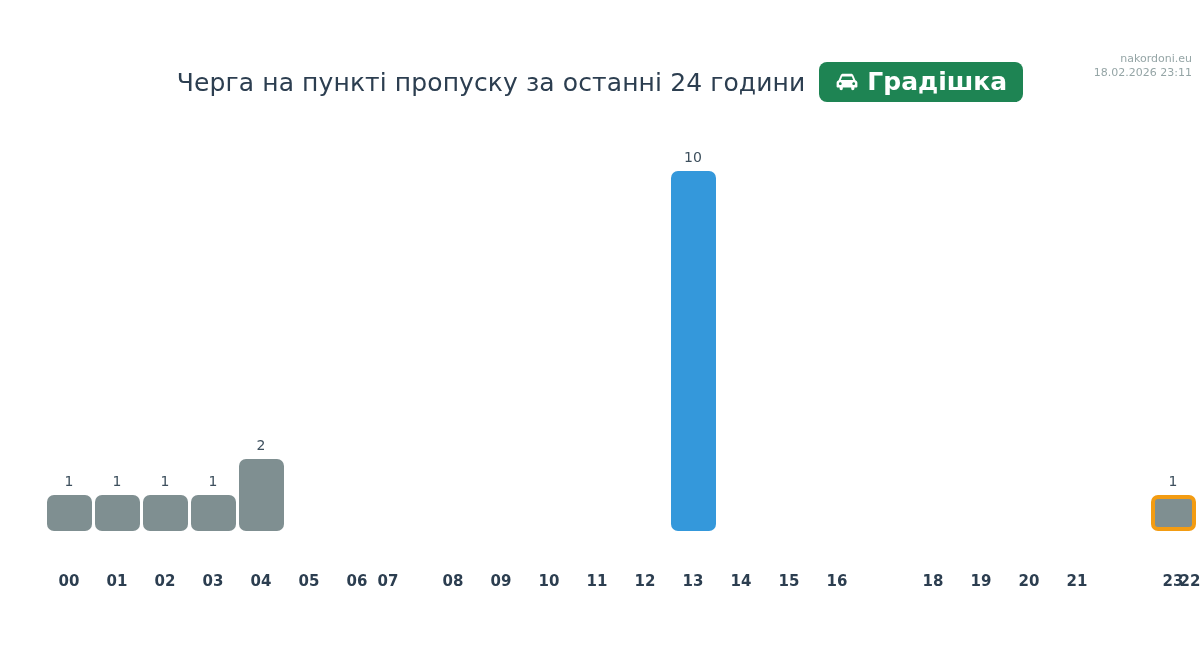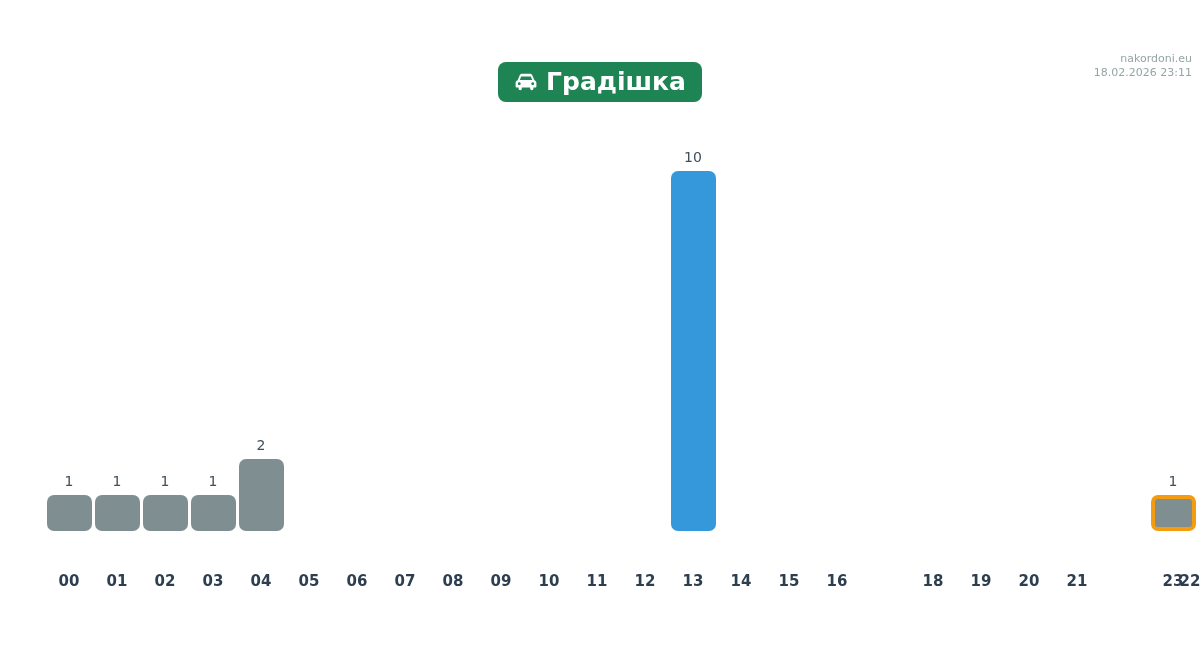--- a/index.html
+++ b/index.html
@@ -118,20 +118,21 @@
 </style>
 </head>
 <body>
 
 <div id="watermark">
   <span class="wm-site">nakordoni.eu</span>
   <span class="wm-time">18.02.2026 23:11</span>
 </div>
 
 <div id="title-row">
+  <span id="chart-title">Черга на пункті пропуску за останні 24 години</span>
   <span id="location-badge">
     <span class="badge-icon">
       <svg width="26" height="22" viewBox="0 0 26 22" aria-hidden="true">
         <path d="M4.6 9.2 L6.6 4.4 C7.0 3.4 7.9 2.8 9.0 2.8 L17.0 2.8 C18.1 2.8 19.0 3.4 19.4 4.4 L21.4 9.2 C22.6 9.6 23.4 10.7 23.4 12.0 L23.4 15.4 C23.4 16.1 22.9 16.6 22.2 16.6 L20.4 16.6 L20.4 17.6 C20.4 18.5 19.7 19.2 18.8 19.2 C17.9 19.2 17.2 18.5 17.2 17.6 L17.2 16.6 L8.8 16.6 L8.8 17.6 C8.8 18.5 8.1 19.2 7.2 19.2 C6.3 19.2 5.6 18.5 5.6 17.6 L5.6 16.6 L3.8 16.6 C3.1 16.6 2.6 16.1 2.6 15.4 L2.6 12.0 C2.6 10.7 3.4 9.6 4.6 9.2 Z M8.2 5.4 L6.8 9.0 L19.2 9.0 L17.8 5.4 Z M6.3 11.3 C5.5 11.3 4.9 11.9 4.9 12.7 C4.9 13.5 5.5 14.1 6.3 14.1 C7.1 14.1 7.7 13.5 7.7 12.7 C7.7 11.9 7.1 11.3 6.3 11.3 Z M19.7 11.3 C18.9 11.3 18.3 11.9 18.3 12.7 C18.3 13.5 18.9 14.1 19.7 14.1 C20.5 14.1 21.1 13.5 21.1 12.7 C21.1 11.9 20.5 11.3 19.7 11.3 Z" fill="#ffffff"></path>
       </svg>
     </span>
     <span>Градішка</span>
   </span>
 </div>
 
@@ -160,21 +161,21 @@
       <div class="bar-rect gray" title="04: 2" style="height: 72px;"></div>
       <div class="bar-value" style="top: 437px;">2</div>
       <div class="tick-label">04</div>
     </div>
     <div class="bar-slot" style="left: 285px;">
       <div class="tick-label">05</div>
     </div>
     <div class="bar-slot" style="left: 333px;">
       <div class="tick-label">06</div>
     </div>
-    <div class="bar-slot" style="left: 381px;">
+    <div class="bar-slot" style="left: 364px;">
       <div class="tick-label">07</div>
     </div>
     <div class="bar-slot" style="left: 429px;">
       <div class="tick-label">08</div>
     </div>
     <div class="bar-slot" style="left: 477px;">
       <div class="tick-label">09</div>
     </div>
     <div class="bar-slot" style="left: 525px;">
       <div class="tick-label">10</div>

